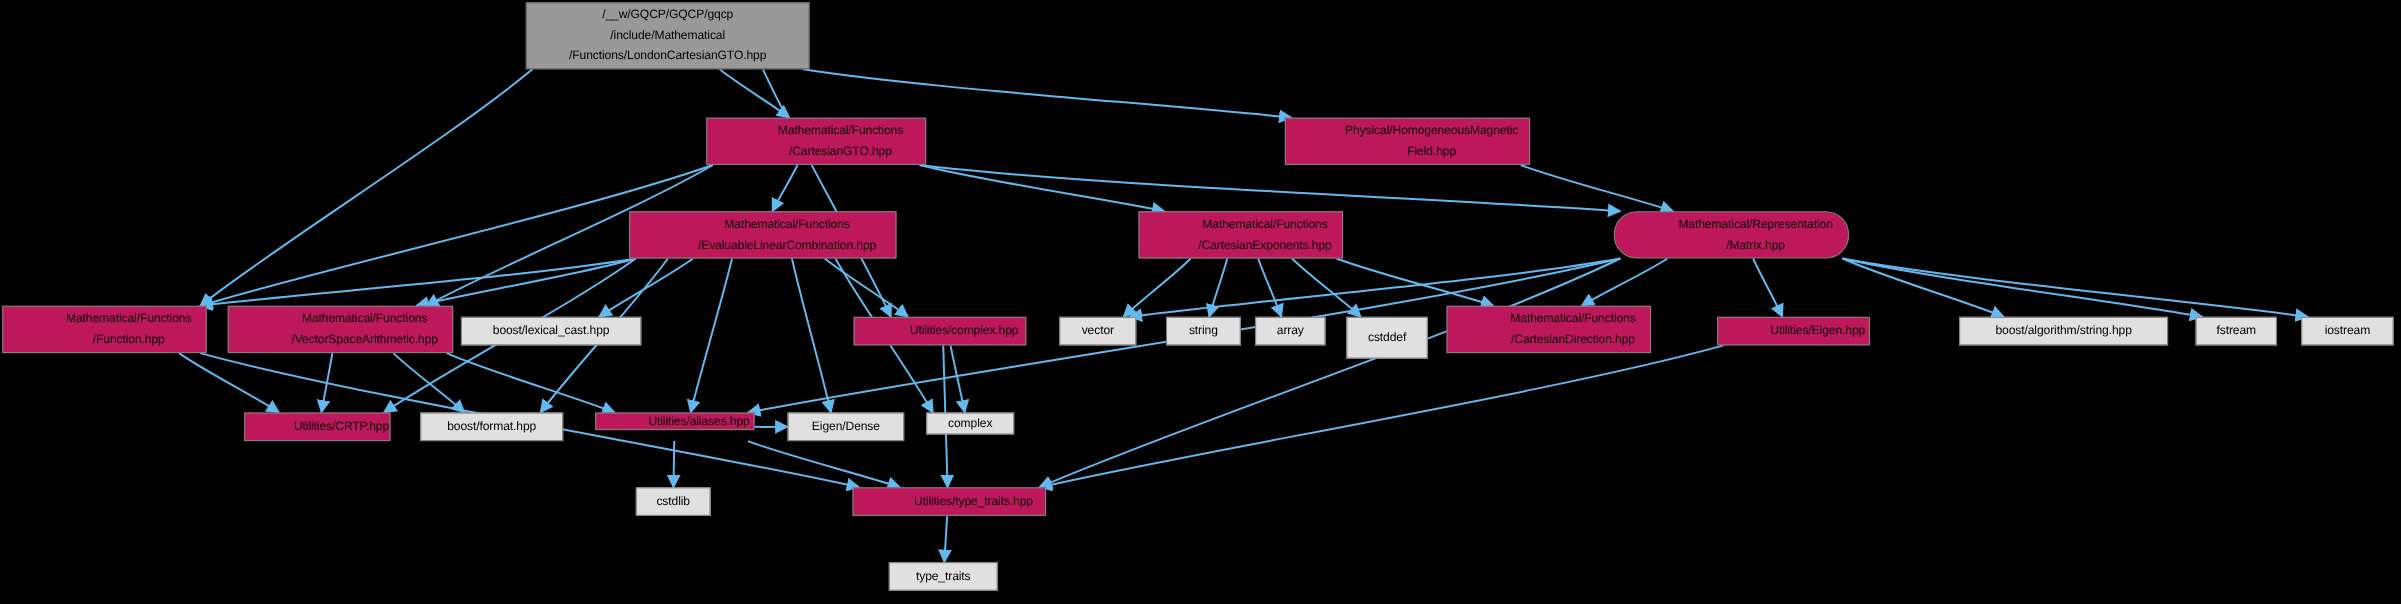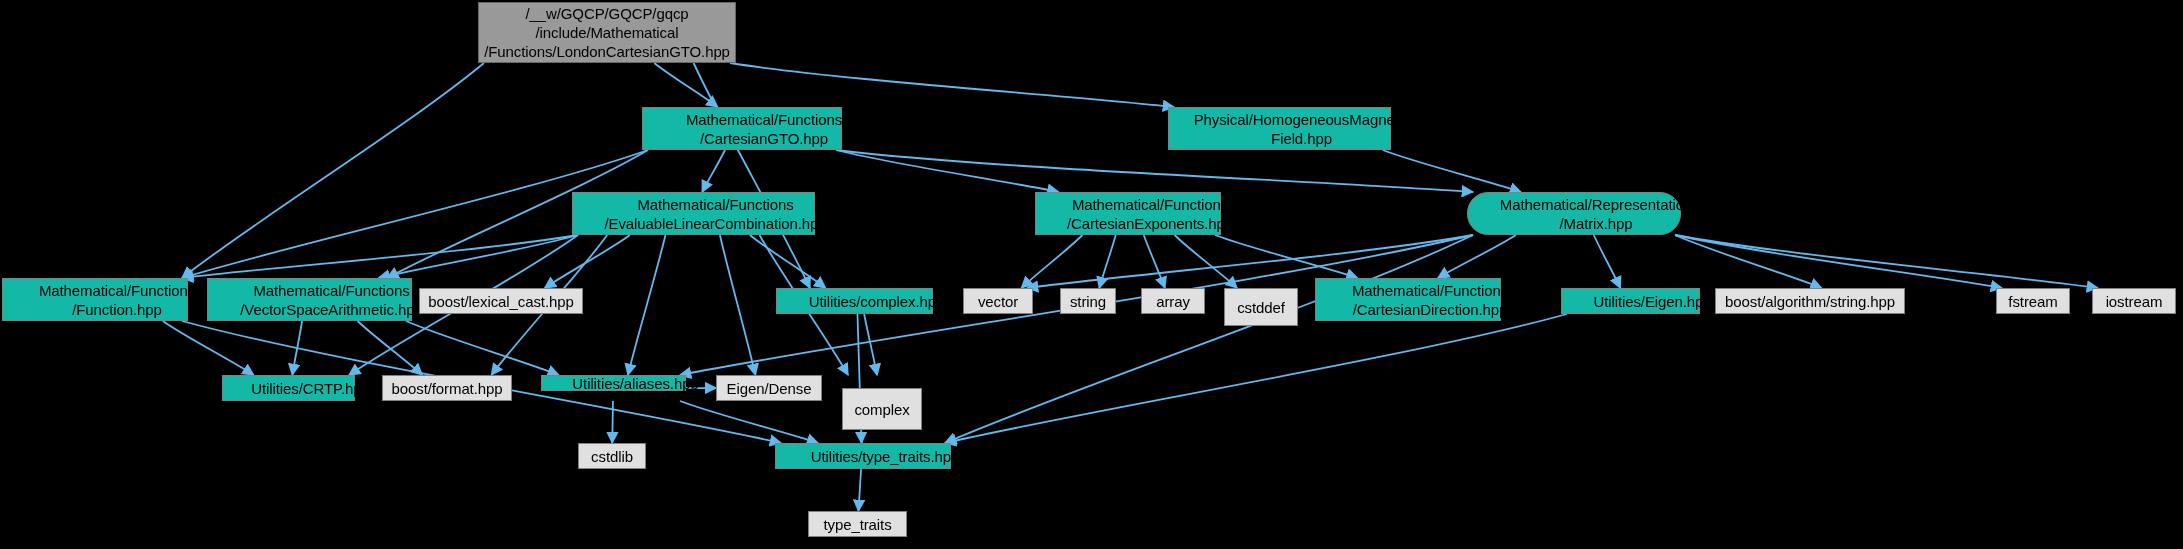--- a/index.html
+++ b/index.html
@@ -23,32 +23,32 @@
     height: 549px;
   }
   .node {
     position: absolute;
     box-sizing: border-box;
     border: 1px solid #808080;
     display: flex;
     align-items: center;
     justify-content: center;
     text-align: center;
-    font-size: 15px;
+    font-size: 11px;
     line-height: 19px;
     color: #000000;
     white-space: pre;
     letter-spacing: -0.1px;
   }
   .node.root {
     background: #999999;
     border-color: #666666;
   }
   .node.local {
-    background: #14b8a6;
+    background: #be185d;
     border-color: #808080;
     padding-left: 44px;
   }
   .node.system {
     background: #e0e0e0;
     border-color: #808080;
   }
 </style>
 </head>
 <body>
@@ -121,31 +121,31 @@
 /CartesianExponents.hpp</div>
       <div class="node local" style="left: 1467px; top: 192px; width: 214px; height: 43px; border-radius: 21px;">Mathematical/Representation
 /Matrix.hpp</div>
       <div class="node local" style="left: 2px; top: 278px; width: 186px; height: 43px;">Mathematical/Functions
 /Function.hpp</div>
       <div class="node local" style="left: 207px; top: 278px; width: 205px; height: 43px;">Mathematical/Functions
 /VectorSpaceArithmetic.hpp</div>
       <div class="node system" style="left: 419px; top: 288px; width: 164px; height: 26px;">boost/lexical_cast.hpp</div>
       <div class="node local" style="left: 776px; top: 288px; width: 157px; height: 26px;">Utilities/complex.hpp</div>
       <div class="node system" style="left: 963px; top: 288px; width: 70px; height: 26px;">vector</div>
-      <div class="node system" style="left: 1060px; top: 288px; width: 56px; height: 26px; text-align: right;">string</div>
+      <div class="node system" style="left: 1060px; top: 288px; width: 68px; height: 26px; text-align: right;">string</div>
       <div class="node system" style="left: 1141px; top: 288px; width: 64px; height: 26px;">array</div>
       <div class="node system" style="left: 1224px; top: 288px; width: 74px; height: 38px;">cstddef</div>
       <div class="node local" style="left: 1315px; top: 278px; width: 186px; height: 43px;">Mathematical/Functions
 /CartesianDirection.hpp</div>
       <div class="node local" style="left: 1561px; top: 288px; width: 139px; height: 26px;">Utilities/Eigen.hpp</div>
-      <div class="node system" style="left: 1715px; top: 288px; width: 190px; height: 26px;">boost/algorithm/string.hpp</div>
+      <div class="node system" style="left: 1781px; top: 288px; width: 190px; height: 26px;">boost/algorithm/string.hpp</div>
       <div class="node system" style="left: 1996px; top: 288px; width: 74px; height: 26px; text-align: center;">fstream</div>
       <div class="node system" style="left: 2092px; top: 288px; width: 84px; height: 26px;">iostream</div>
       <div class="node local" style="left: 222px; top: 375px; width: 133px; height: 26px;">Utilities/CRTP.hpp</div>
       <div class="node system" style="left: 382px; top: 375px; width: 130px; height: 26px;">boost/format.hpp</div>
       <div class="node local" style="left: 541px; top: 375px; width: 145px; height: 16px;">Utilities/aliases.hpp</div>
       <div class="node system" style="left: 716px; top: 375px; width: 106px; height: 26px;">Eigen/Dense</div>
-      <div class="node system" style="left: 842px; top: 388px; width: 80px; height: 42px;">complex</div>
+      <div class="node system" style="left: 842px; top: 375px; width: 80px; height: 20px;">complex</div>
       <div class="node system" style="left: 578px; top: 443px; width: 68px; height: 26px;">cstdlib</div>
       <div class="node local" style="left: 775px; top: 443px; width: 176px; height: 26px;">Utilities/type_traits.hpp</div>
       <div class="node system" style="left: 808px; top: 511px; width: 99px; height: 26px;">type_traits</div>
     </div>
 </div>
 
 </body></html>

